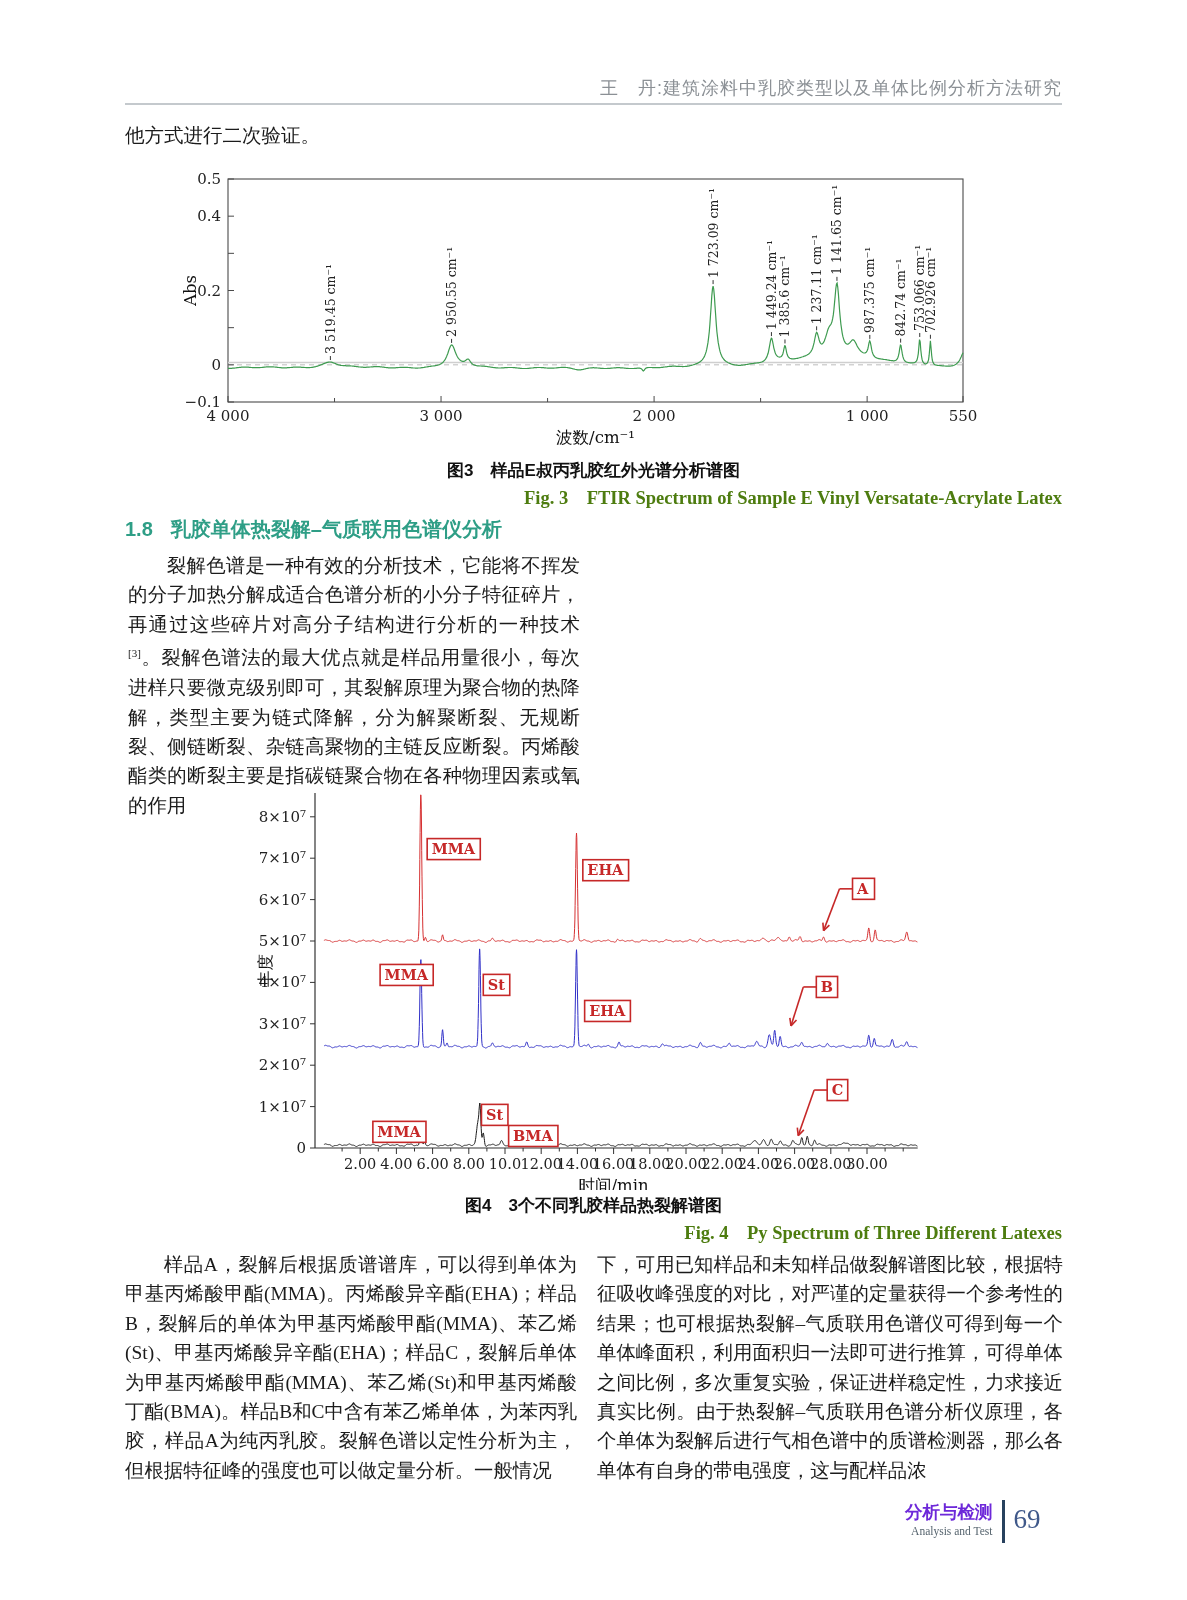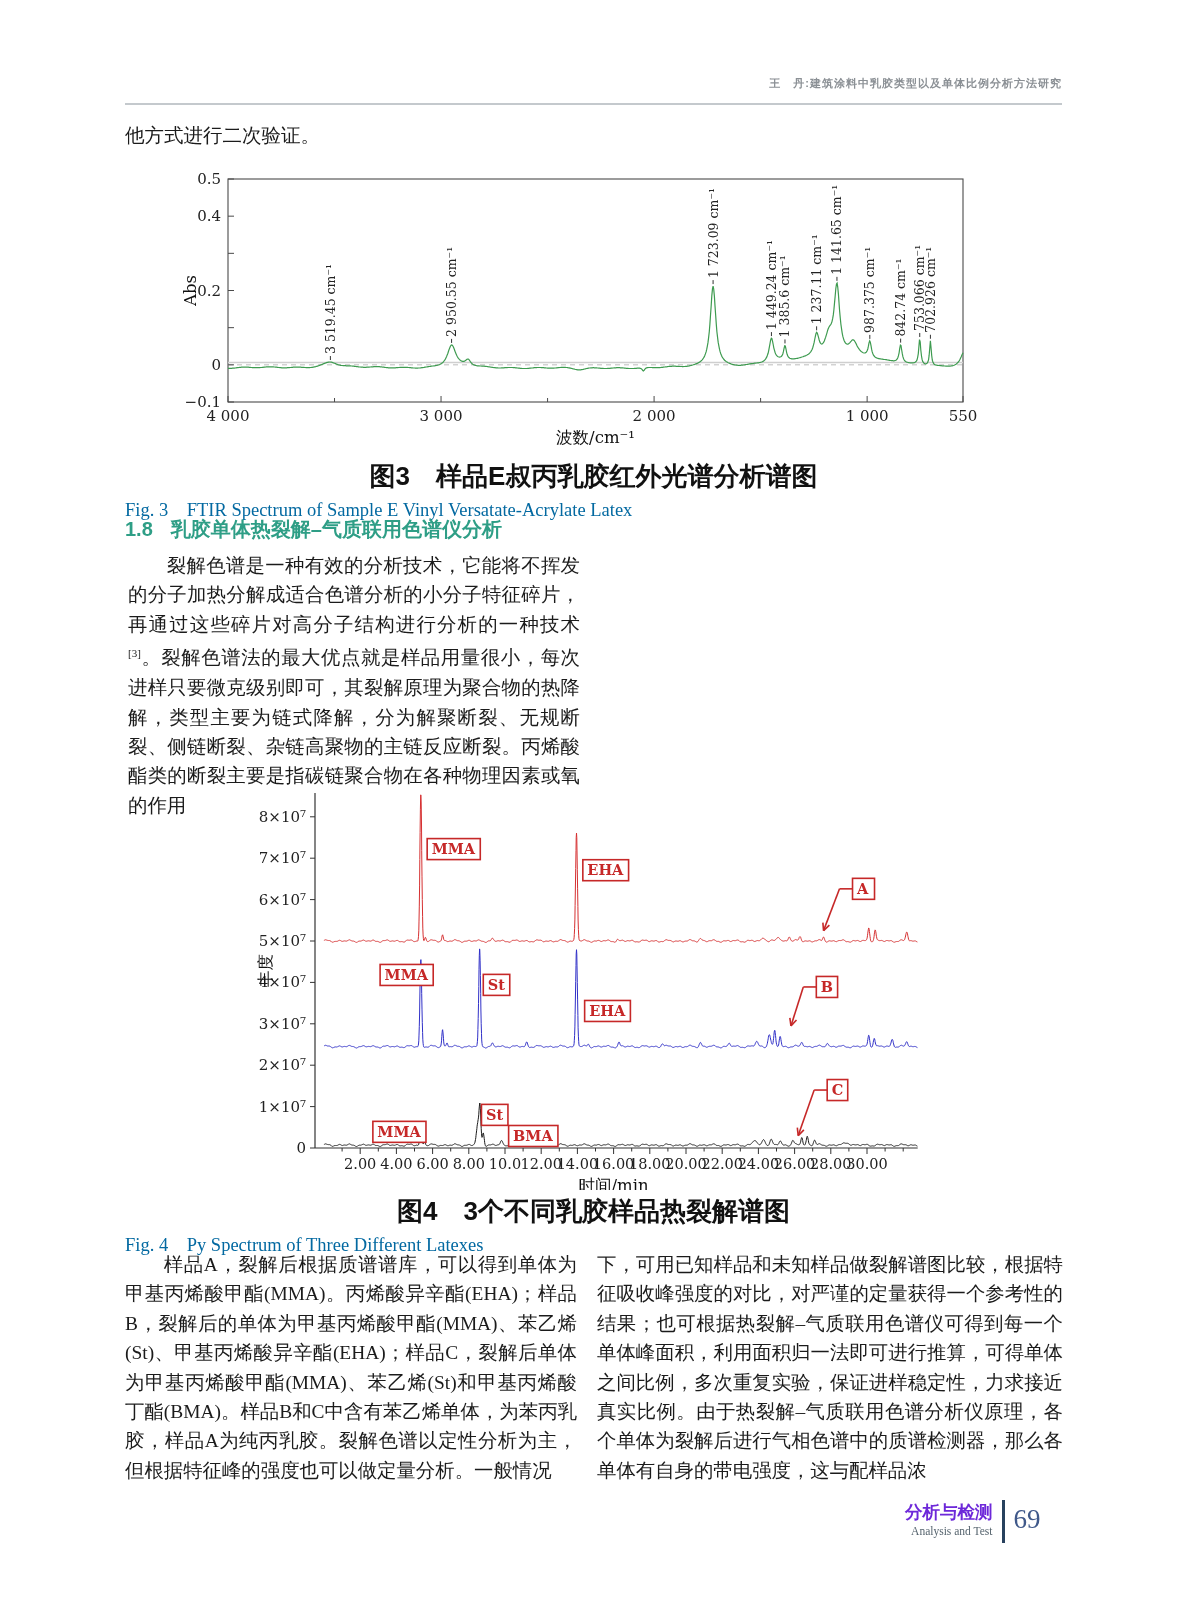--- a/index.html
+++ b/index.html
@@ -1,28 +1,28 @@
 <!DOCTYPE html>
 <html><head>
 <meta charset="utf-8">
 <style>
   html,body{margin:0;padding:0;background:#e8e8e8;}
   .page{position:relative;width:1187px;height:1600px;background:#ffffff;margin:0 auto;
         font-family:"Liberation Serif",serif;color:#1b1b1b;overflow:hidden;}
   .running-header{position:absolute;top:76px;right:125px;font-family:"Liberation Sans",sans-serif;
-        font-size:11px;color:#8b9095;letter-spacing:1px;font-weight:bold;}
+        font-size:18px;color:#8b9095;letter-spacing:1px;}
   .header-rule{position:absolute;top:103px;left:125px;width:937px;height:2px;background:#c4c9cd;}
   .intro{position:absolute;top:122px;left:125px;font-size:19.5px;margin:0;}
   figure{margin:0;padding:0;}
   .fig3{position:absolute;top:163px;left:125px;width:937px;}
   .fig4{position:absolute;top:780px;left:125px;width:937px;}
   .cap-cn{width:937px;text-align:center;font-family:"Liberation Sans",sans-serif;
-        font-weight:bold;font-size:26px;color:#111;}
-  .cap-en{width:937px;text-align:left;font-family:"Liberation Serif",serif;
-        font-weight:normal;font-size:18.5px;color:#0369a1;margin-top:3px;}
+        font-weight:bold;font-size:17px;color:#111;}
+  .cap-en{width:937px;text-align:right;font-family:"Liberation Serif",serif;
+        font-weight:bold;font-size:18.5px;color:#4d7c0f;margin-top:3px;}
   .fig3 .cap-cn{margin-top:2px;}
   .sec{position:absolute;top:516px;left:125px;width:460px;margin:0;
         font-family:"Liberation Sans",sans-serif;font-weight:bold;font-size:20px;color:#2e9e86;}
   .sec .sec-num{margin-right:18px;}
   .col{position:absolute;font-size:19.4px;line-height:29.4px;text-align:justify;}
   .col p{margin:0;}
   .indent{text-indent:2em;}
   .colL1{top:551px;left:108px;width:452px;margin-left:20px;}
   .colR1{top:521px;left:597px;width:466px;}
   .colL2{top:1250px;left:125px;width:452px;}

